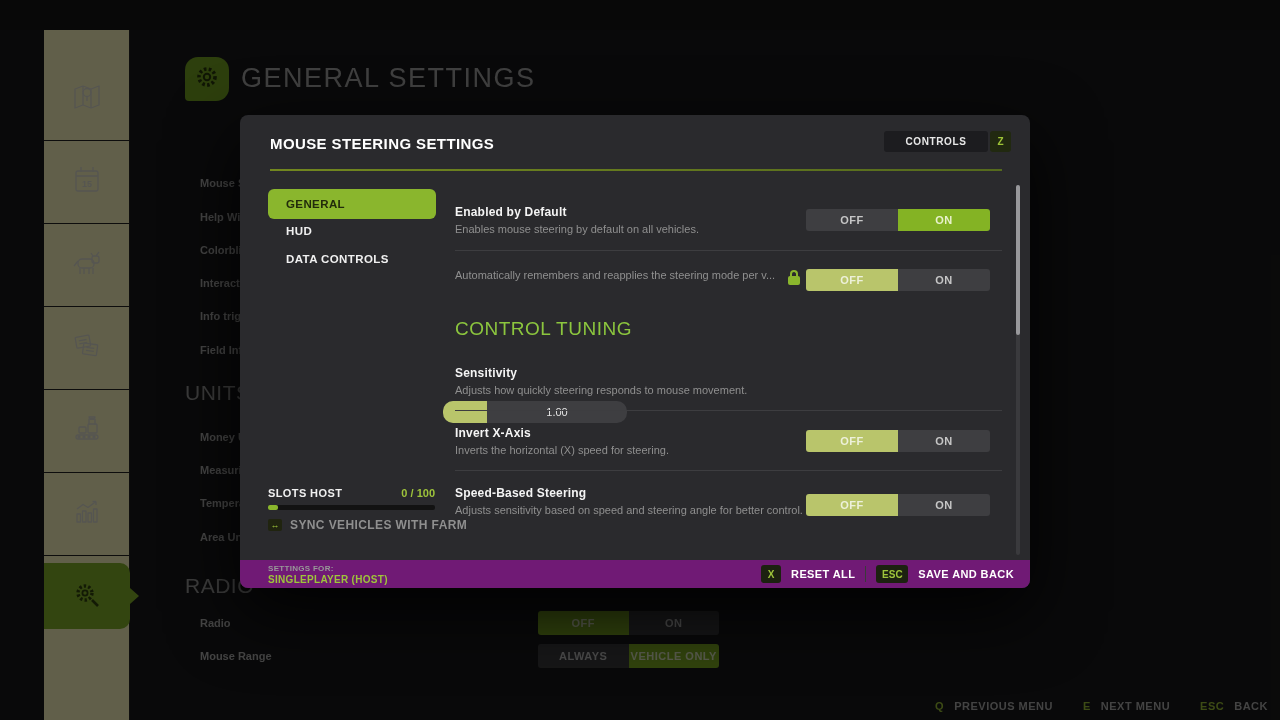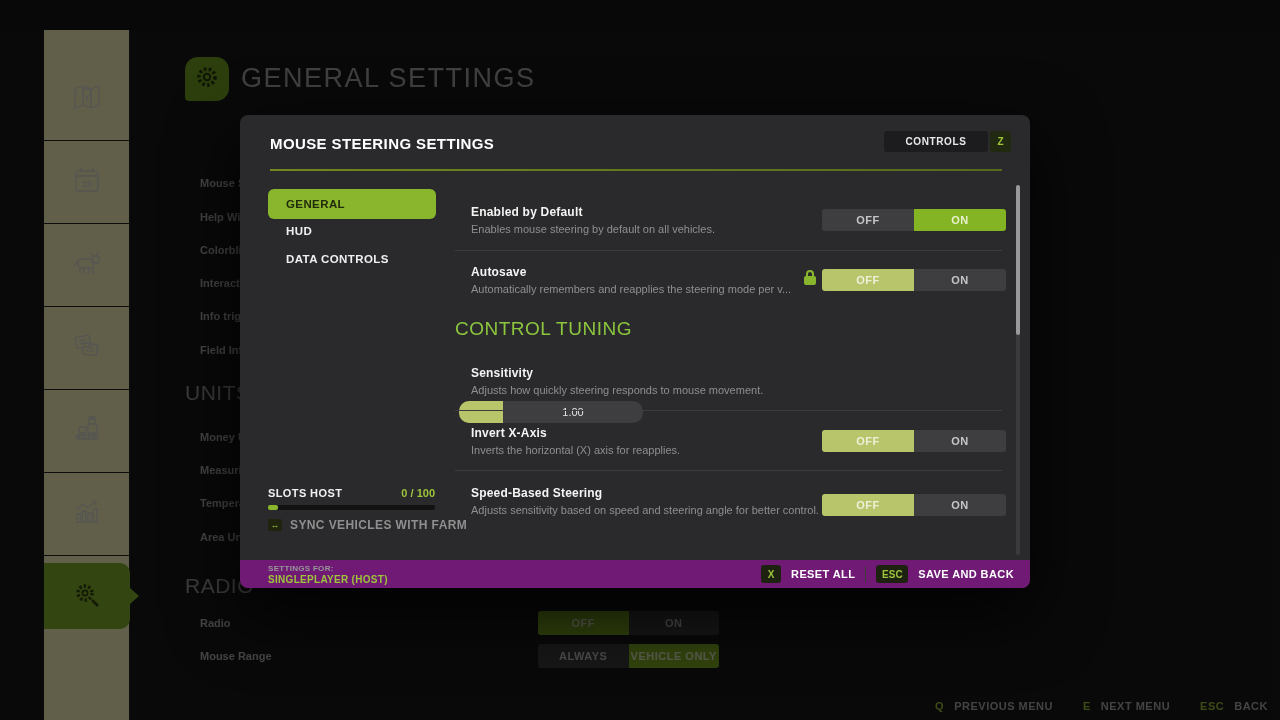--- a/index.html
+++ b/index.html
@@ -47,21 +47,21 @@
   .tab-plain { position:absolute; left:46px; font-size:11.5px; font-weight:700; color:#f0f0f0; letter-spacing:.4px; }
 
   .slots-label { position:absolute; left:28px; top:372px; font-size:11px; font-weight:700; color:#f0f0f0; letter-spacing:.4px; }
   .slots-value { position:absolute; left:28px; top:372px; width:167px; text-align:right; font-size:11px; font-weight:700; color:#9ec43b; }
   .slots-bar { position:absolute; left:28px; top:390px; width:167px; height:5px; background:#121212; border-radius:2px; }
   .slots-fill { width:10px; height:100%; background:#8ab62d; border-radius:2px; }
   .sync-row { position:absolute; left:28px; top:403px; display:flex; align-items:center; gap:8px; }
   .sync-icon { width:14px; height:12px; background:#20240f; border-radius:2px; color:#9ec43b; font-size:9px; line-height:12px; text-align:center; }
   .sync-label { font-size:12px; font-weight:700; color:#8f8f8f; letter-spacing:.4px; }
 
-  .srow { position:absolute; left:231px; width:547px; }
+  .srow { position:absolute; left:215px; width:547px; }
   .srow .t { font-size:12px; font-weight:700; color:#f4f4f4; letter-spacing:.2px; }
   .srow .d { font-size:11px; color:#8f8f8f; margin-top:4px; max-width:355px; line-height:13px; }
   .ctrl { position:absolute; right:12px; top:4px; width:184px; height:22px; }
   .tg { display:flex; width:184px; height:22px; border-radius:3px; overflow:hidden; }
   .tg .half { flex:1; display:flex; align-items:center; justify-content:center; font-size:11px; font-weight:700; letter-spacing:.5px; }
 
   .slider { position:relative; width:184px; height:22px; background:#3e3e41; border-radius:10px; overflow:hidden; }
   .sl-fill { position:absolute; left:0; top:0; width:44px; height:22px; background:#b9c56b; border-radius:3px 0 0 3px; }
   .sl-val { position:absolute; left:44px; right:0; top:0; text-align:center; line-height:22px; font-size:11px; color:#e3e3e3; }
 
@@ -253,21 +253,20 @@
       <div class="t">Enabled by Default</div>
       <div class="d">Enables mouse steering by default on all vehicles.</div>
       <div class="ctrl tg">
         <div class="half dark">OFF</div>
         <div class="half bright">ON</div>
       </div>
     </div>
     <div class="m-div" style="top:135px"></div>
 
     <div class="srow" style="top:150px">
-      <div class="t">Autosave</div>
       <div class="d">Automatically remembers and reapplies the steering mode per v...</div>
       <div class="lock">
         <div class="shackle"></div>
           <div class="body"></div>
       </div>
       <div class="ctrl tg">
         <div class="half pale">OFF</div>
         <div class="half dark">ON</div>
       </div>
     </div>
@@ -279,21 +278,21 @@
       <div class="d">Adjusts how quickly steering responds to mouse movement.</div>
       <div class="ctrl slider">
         <div class="sl-fill"></div>
         <div class="sl-val">1.00</div>
       </div>
     </div>
     <div class="m-div" style="top:295px"></div>
 
     <div class="srow" style="top:311px">
       <div class="t">Invert X-Axis</div>
-      <div class="d">Inverts the horizontal (X) axis for reapplies.</div>
+      <div class="d">Inverts the horizontal (X) speed for steering.</div>
       <div class="ctrl tg">
         <div class="half pale">OFF</div>
         <div class="half dark">ON</div>
       </div>
     </div>
     <div class="m-div" style="top:355px"></div>
 
     <div class="srow" style="top:371px">
       <div class="t">Speed-Based Steering</div>
       <div class="d">Adjusts sensitivity based on speed and steering angle for better control.</div>

